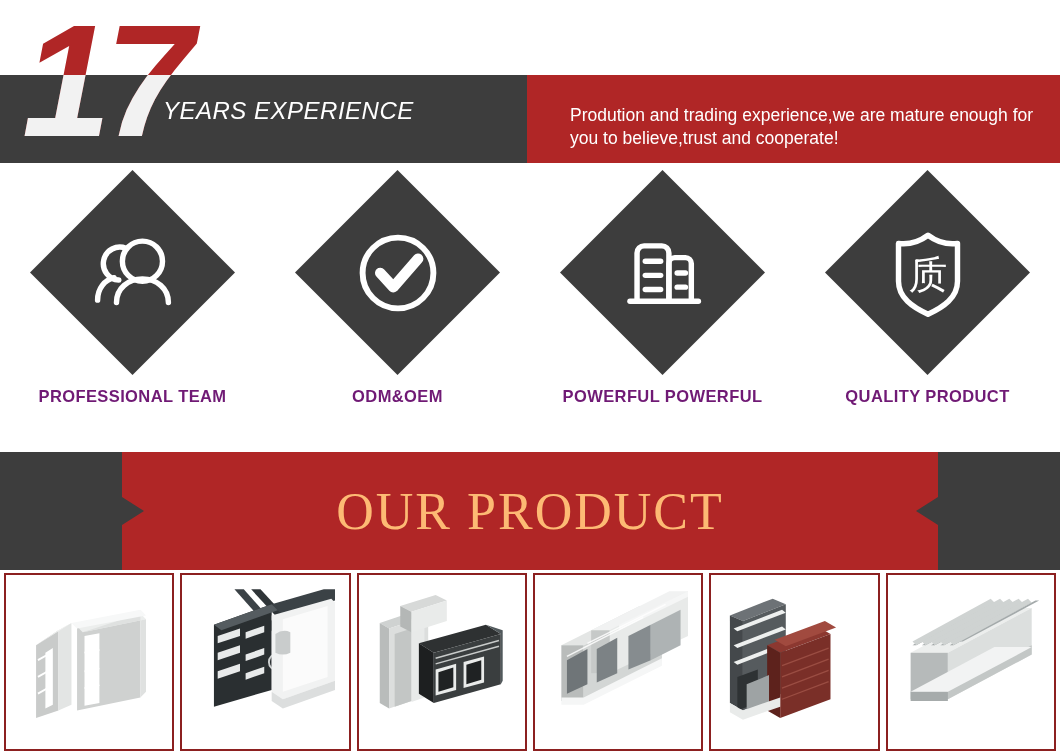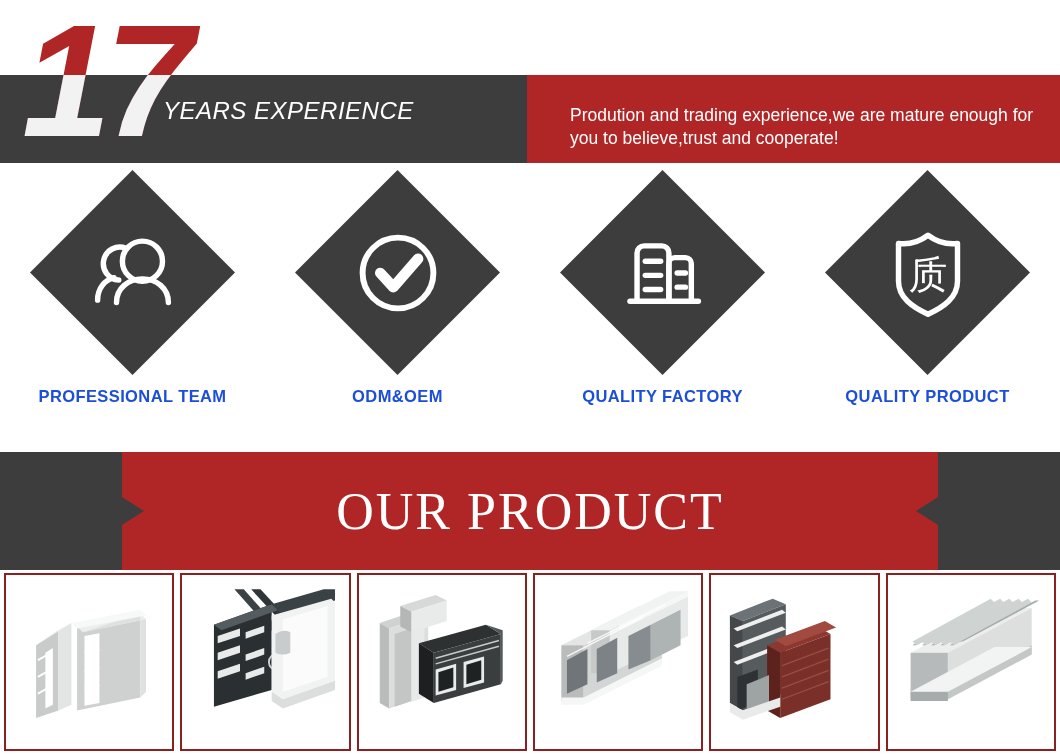--- a/index.html
+++ b/index.html
@@ -67,39 +67,39 @@
     width:145px; height:145px; margin:-72.5px 0 0 -72.5px;
     background:#3d3d3d; transform:rotate(45deg);
   }
   .diamond-icon {
     position:absolute; left:50%; top:50%;
     width:118px; height:118px; margin:-59px 0 0 -59px;
     z-index:2;
   }
   .diamond-icon svg { width:100%; height:100%; display:block; }
   .feature-label {
-    margin-top:12px; color:#1d4ed8; font-size:16.5px; font-weight:700;
+    margin-top:12px; color:#701a75; font-size:16.5px; font-weight:700;
     letter-spacing:0.4px; white-space:nowrap; text-align:center;
   }
 
   
   .ribbon-area { position:absolute; left:0; top:452px; width:1060px; height:118px; }
   .ribbon-bg { position:absolute; inset:0; background:#3d3d3d; }
   .ribbon {
     position:absolute; left:122px; top:0; width:816px; height:118px;
     background:#b02626;
     clip-path: polygon(0 0, 816px 0, 816px 0,
                        816px 45px, 794px 59px, 816px 73px, 816px 118px,
                        0 118px, 0 73px, 22px 59px, 0 45px);
   }
   .ribbon-title {
     position:absolute; left:0; top:0; width:816px; height:118px;
     display:flex; align-items:center; justify-content:center;
     font-family:"Liberation Serif", serif;
-    font-size:52px; font-weight:400; color:#ffffff;
+    font-size:52px; font-weight:400; color:#fdba74;
     letter-spacing:2px; z-index:3;
   }
 
   
   .products {
     position:absolute; left:0; top:573px; width:1060px; height:178px;
     display:flex; gap:6px; padding:0 4px;
   }
   .product-card {
     flex:1 1 0; border:2px solid #8c2020; background:#ffffff;
@@ -165,21 +165,21 @@
               <line x1="22" y1="74" x2="80" y2="74"></line>
               <line x1="35" y1="40" x2="48" y2="40"></line>
               <line x1="35" y1="52" x2="48" y2="52"></line>
               <line x1="35" y1="64" x2="48" y2="64"></line>
               <line x1="62" y1="50" x2="69" y2="50"></line>
               <line x1="62" y1="62" x2="69" y2="62"></line>
             </g>
           </svg>
         </div>
       </div>
-      <div class="feature-label">QUALITY FACTORY</div>
+      <div class="feature-label">POWERFUL POWERFUL</div>
     </div>
 
     <div class="feature">
       <div class="diamond-wrap">
         <div class="diamond"></div>
         <div class="diamond-icon">
           <svg viewBox="0 0 100 100">
             <path d="M50 18c-8 6-17 8-25 7v32c0 14 12 22 25 28 13-6 25-14 25-28V25c-8 1-17-1-25-7z" fill="none" stroke="#ffffff" stroke-width="4.6" stroke-linejoin="round"></path>
             <text x="50" y="63" text-anchor="middle" font-family="'DejaVu Sans', sans-serif" font-size="33" fill="#ffffff">质</text>
           </svg>

